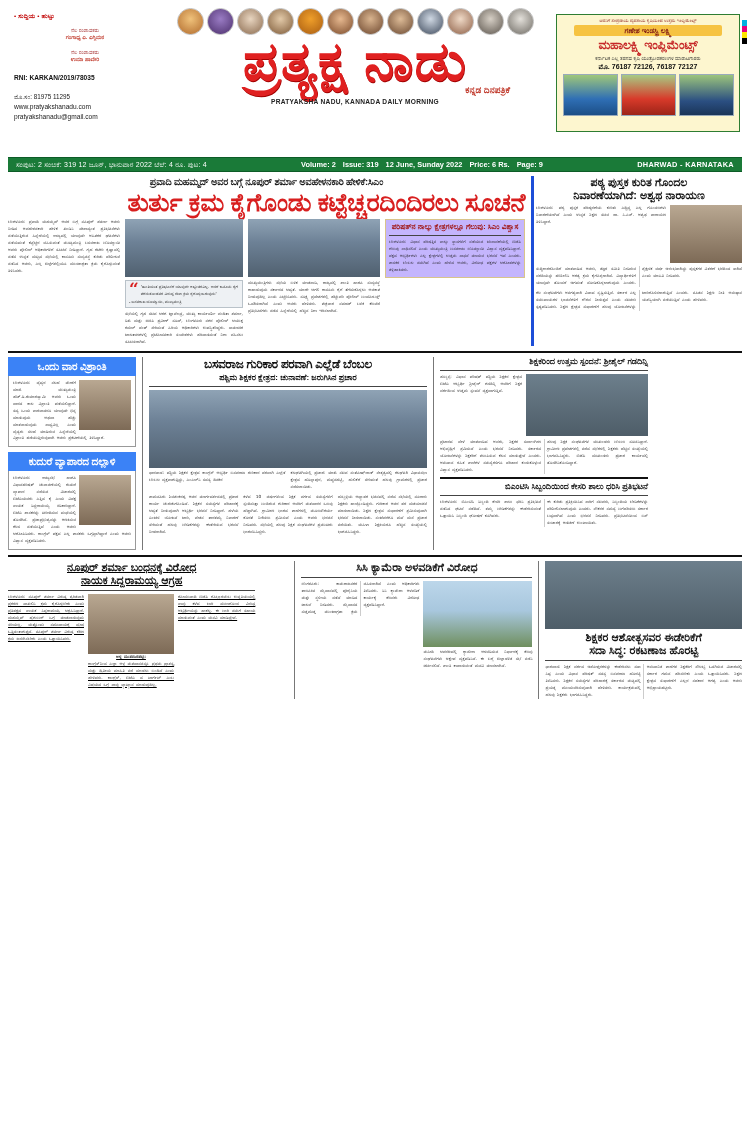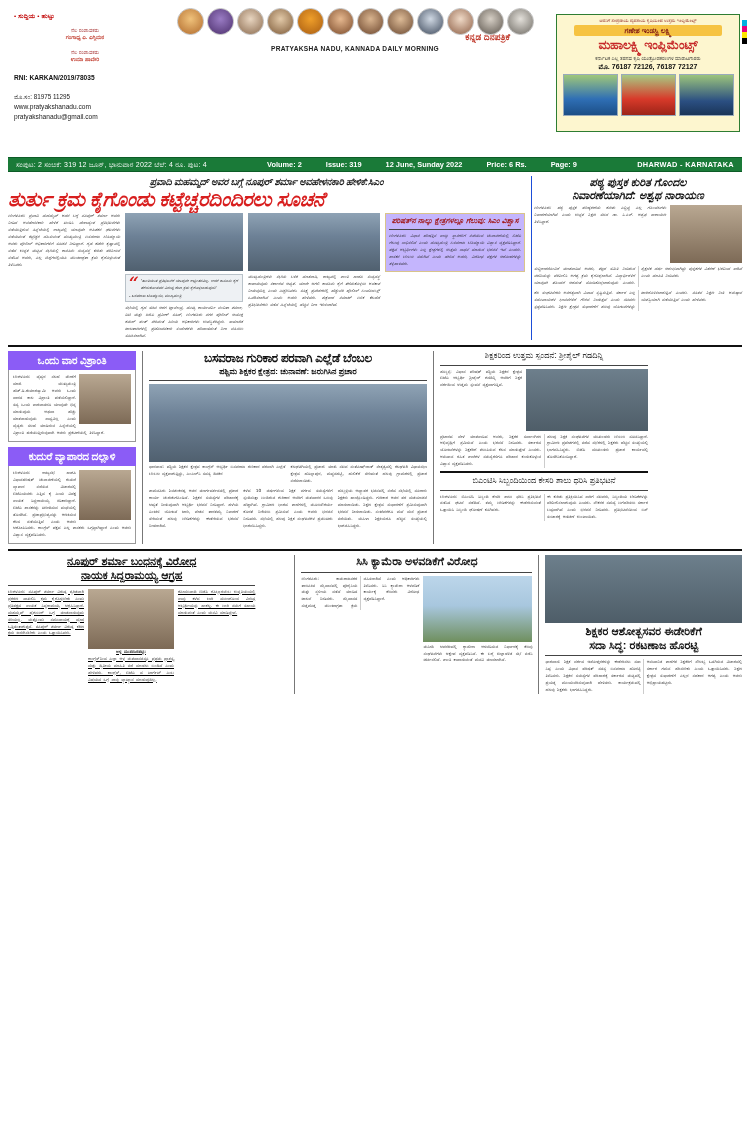--- a/index.html
+++ b/index.html
@@ -60,48 +60,48 @@
   .cmyk span { display: block; height: 6px; }
 
   
   .strip {
     background: #1a7a38; color: #fff; height: 15px;
     display: flex; align-items: center; padding: 0 8px;
     font-size: 7.4px; font-weight: bold; margin-top: 3px;
     border-top: 1px solid #0d5c27; border-bottom: 1px solid #0d5c27;
   }
   .strip .kn { font-weight: normal; font-size: 7px; letter-spacing: .2px; }
-  .strip .mid { margin-left: auto; display: flex; gap: 24px; }
+  .strip .mid { margin-left: auto; display: flex; gap: 7px; }
   .strip .right { margin-left: auto; letter-spacing: .3px; }
 
   
   .kn-text {
     font-size: 4.3px; line-height: 1.62; color: #1b1b1b;
     text-align: justify; word-spacing: 1px;
     font-family: "DejaVu Sans", sans-serif;
   }
   .ph { 
     position: relative; overflow: hidden; background: #cfd4d8;
   }
 
   
   .kicker { font-size: 9.6px; color: #1a1a1a; text-align: center; font-weight: bold; letter-spacing: -.2px; }
-  .head-red { font-size: 20px; color: #d81f1f; font-weight: bold; text-align: left; line-height: 1.12; letter-spacing: -.4px; }
+  .head-red { font-size: 25px; color: #d81f1f; font-weight: bold; text-align: right; line-height: 1.12; letter-spacing: -.4px; }
   .head-blk { font-size: 12px; color: #111; font-weight: bold; text-align: center; line-height: 1.18; letter-spacing: -.3px;}
   .head-md { font-size: 11px; color: #111; font-weight: bold; text-align: center; line-height: 1.2; }
-  .head-sm { font-size: 8.2px; color: #111; font-weight: normal; text-align: center; line-height: 1.25; }
+  .head-sm { font-size: 8.2px; color: #111; font-weight: bold; text-align: right; line-height: 1.25; }
   .subhead { font-size: 8px; color: #111; font-weight: bold; text-align: center; margin-top: 2px; }
 
   hr.rule { border: none; border-top: 1px solid #444; margin: 3px 0; }
   hr.thick { border: none; border-top: 2px solid #111; margin: 3px 0; }
 
   
-  .sec1 { display: flex; gap: 6px; margin-top: 4px; font-style: italic; }
+  .sec1 { display: flex; gap: 6px; margin-top: 4px; }
   .sec1-main { width: 520px; }
-  .sec1-right { width: 214px; border-left: 1px solid #1d4ed8; padding-left: 2px; }
+  .sec1-right { width: 214px; border-left: 3px solid #1d4ed8; padding-left: 2px; }
 
   .lead-cols { display: flex; gap: 5px; margin-top: 3px; }
   .lead-c1 { width: 112px; }
   .lead-c2 { width: 118px; }
   .lead-c3 { width: 132px; }
   .lead-c4 { width: 140px; }
 
   .quote-box { background: #eef1f4; border: 1px solid #b9c2c9; padding: 3px 4px 3px 3px; position: relative; margin-bottom: 3px;}
   .qmark { color: #d81f1f; font-size: 17px; font-weight: bold; line-height: .7; float: left; margin-right: 2px; font-family: "DejaVu Serif", serif;}
   .qtext { font-size: 4.1px; line-height: 1.6; color: #111; text-align: justify; font-family: "DejaVu Sans", sans-serif;}
@@ -109,21 +109,21 @@
 
   .tint-box { background: #c4b5fd; border: 1px solid #d9c48a; padding: 3px; }
   .tint-head { font-size: 7.4px; color: #a01818; font-weight: bold; text-align: center; line-height: 1.2; }
 
   .photo-wide { width: 100%; height: 88px; }
 
   
   .sec2 { display: flex; gap: 6px; margin-top: 5px; border-top: 2px solid #111; padding-top: 4px;}
   .sb { width: 128px; }
   .sb-banner {
-    background: #8b5cf6; color: #fff; font-weight: bold; font-size: 10.5px;
+    background: #3b82f6; color: #fff; font-weight: bold; font-size: 10.5px;
     text-align: center; padding: 3px 2px; letter-spacing: -.2px;
   }
   .sb-body { border: 1px solid #999; border-top: none; padding: 4px; }
   .sb-photo { width: 52px; height: 50px; float: right; margin: 0 0 2px 3px; }
 
   .mid-col { width: 285px; border-left: 1px solid #777; padding-left: 6px; }
   .rt-col { width: 215px; border-left: 1px solid #777; padding-left: 6px; }
   .c2 { column-count: 2; column-gap: 6px; column-rule: 1px solid #ccc; }
   .c3 { column-count: 3; column-gap: 5px; }
 
@@ -195,20 +195,21 @@
         <div class="face">
             <i style="background:radial-gradient(circle at 50% 40%,#efd9c6,#8d5f46)"></i>
           </div>
         <div class="face">
             <i style="background:radial-gradient(circle at 50% 40%,#d6cfc5,#5c554d)"></i>
           </div>
         <div class="face">
             <i style="background:radial-gradient(circle at 50% 40%,#e3e0da,#6e6a63)"></i>
           </div>
       </div>
+      <div class="logo">ಪ್ರತ್ಯಕ್ಷ ನಾಡು</div>
       <div class="logo-sub-kn">ಕನ್ನಡ ದಿನಪತ್ರಿಕೆ</div>
       <div class="logo-sub-en">PRATYAKSHA NADU, KANNADA DAILY MORNING</div>
     </div>
 
     <div class="mh-right">
       <div class="ad-box">
         <div class="ad-l1">ಅವರಿಗೆ ಸಂಪ್ರದಾಯ ವ್ಯವಸಾಯ ಕೃಷಿಯಿಂದ ಉತ್ತಮ ಇಂಪ್ಲಿಮೆಂಟ್ಸ್</div>
         <div class="ad-l2">ಗಣೇಶ ಇಂಡಸ್ಟ್ರಿ ಲಕ್ಷ್ಮಿ</div>
         <div class="ad-title">ಮಹಾಲಕ್ಷ್ಮಿ ಇಂಪ್ಲಿಮೆಂಟ್ಸ್</div>
         <div class="ad-l3">ಕರ್ನಾಟಕ ಎಲ್ಲ ತರಹದ ಕೃಷಿ ಯಂತ್ರೋಪಕರಣಗಳ ಮಾರಾಟಗಾರರು</div>

